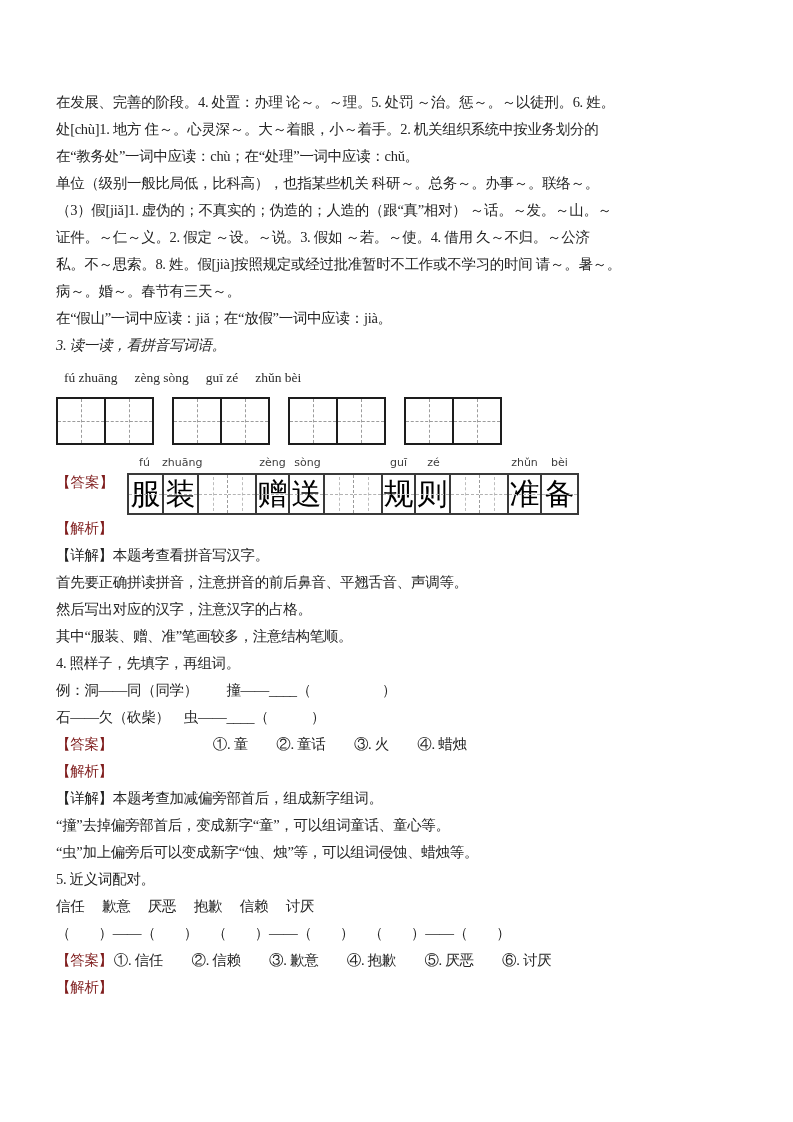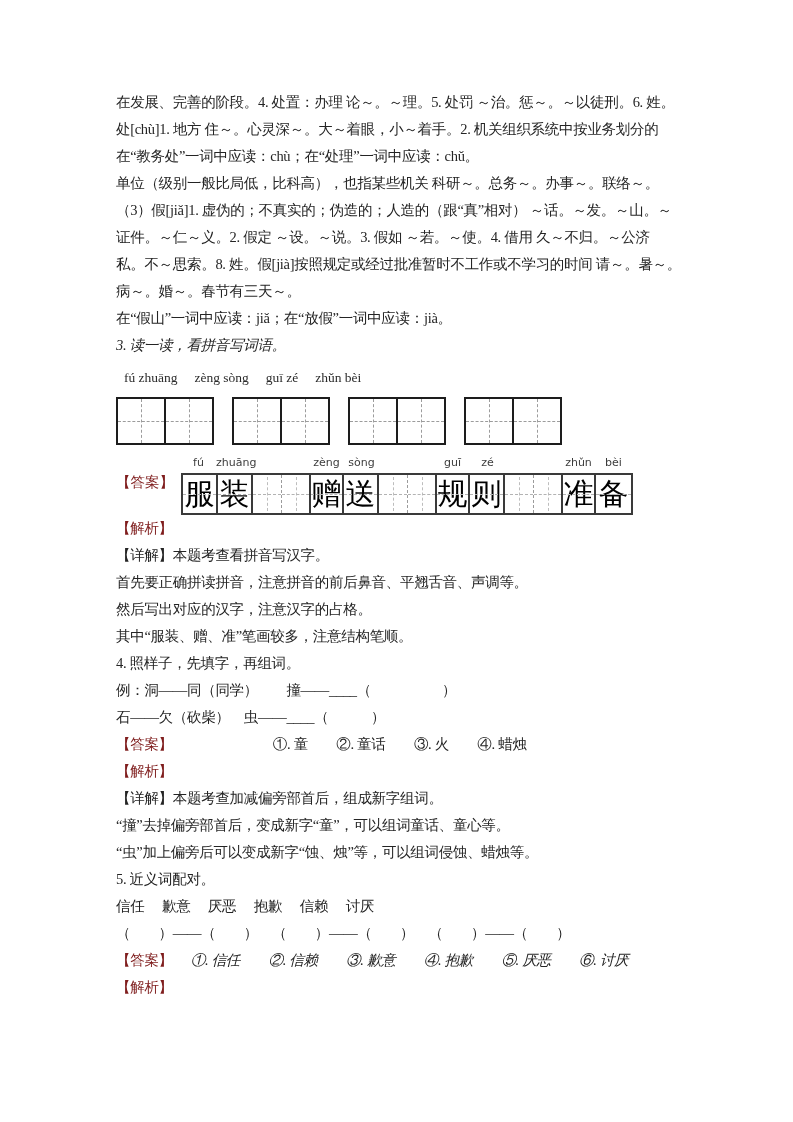--- a/index.html
+++ b/index.html
@@ -1,21 +1,21 @@
 <!DOCTYPE html>
 <html><head>
 <meta charset="utf-8">
 <style>
   html,body{margin:0;padding:0;background:#ffffff;}
   .page{
     position:relative;
     width:793px;height:1122px;
     background:#ffffff;
     box-sizing:border-box;
-    padding:89px 118px 0 116px;
+    padding:89px 118px 0 56px;
     font-family:"Liberation Serif","DejaVu Serif",serif;
     color:#242424;
     overflow:hidden;
   }
   p.tline{
     margin:0;
     font-size:14.5px;
     line-height:27px;
     letter-spacing:-0.3px;
     white-space:pre;
@@ -32,39 +32,39 @@
   
   .grid-row{display:flex;gap:18px;margin-top:5px;height:48px;}
   .tzg{display:flex;border:2px solid #1d1d1d;box-sizing:border-box;height:48px;}
   .tzg-cell{width:46px;height:44px;position:relative;}
   .tzg-cell + .tzg-cell{border-left:2px solid #1d1d1d;}
   .tzg-cell::before{content:"";position:absolute;left:50%;top:0;bottom:0;border-left:1px dashed #9c9c9c;}
   .tzg-cell::after{content:"";position:absolute;top:50%;left:0;right:0;border-top:1px dashed #9c9c9c;}
   
   .answer-row{display:flex;margin-top:11px;align-items:flex-start;}
   .ans-label{font-size:14.5px;line-height:20px;margin-top:16px;white-space:pre;flex:none;}
-  .strip{display:flex;margin-left:7px;}
+  .strip{display:flex;margin-left:13px;}
   .unit{display:flex;flex-direction:column;}
   .u-pys{height:17px;display:flex;font-family:"DejaVu Sans","Liberation Sans",sans-serif;font-size:11px;color:#3c3c3c;}
   .u-pys span{width:35px;text-align:center;white-space:nowrap;}
   .u-cells{display:flex;border-top:2px solid #3a3a3a;border-bottom:2px solid #3a3a3a;height:38px;}
   .unit.first .u-cells{border-left:2px solid #3a3a3a;}
   .unit.last .u-cells{border-right:2px solid #3a3a3a;}
   .sc{position:relative;height:38px;display:flex;align-items:center;justify-content:center;box-sizing:border-box;}
   .sc::after{content:"";position:absolute;top:50%;left:0;right:0;border-top:1px dashed #b3b3b3;}
   .sc.filled{width:35px;font-size:30px;line-height:36px;color:#000;border-left:2px solid #3a3a3a;border-right:2px solid #3a3a3a;}
   .sc.filled + .sc.filled{border-left:0;}
   .unit.first .sc.filled:first-child{border-left:0;}
   .unit.last .sc.filled:last-child{border-right:0;}
   .sc.empty{width:28px;}
   .sc.empty + .sc.empty{border-left:1px dashed #9b9b9b;}
   .sc.empty::before{content:"";position:absolute;left:50%;top:2px;bottom:2px;border-left:1px dashed #bdbdbd;}
   .mt10{margin-top:10px;}
   .gap-lg{margin-left:100px;}
-  .gap-sm{margin-left:18px;font-style:italic;}
+  .gap-sm{margin-left:1px;}
 </style>
 </head>
 <body>
 
 <div class="page">
 
   <p class="tline">在发展、完善的阶段。4. 处置：办理 论～。～理。5. 处罚 ～治。惩～。～以徒刑。6. 姓。</p>
   <p class="tline">处[chù]1. 地方 住～。心灵深～。大～着眼，小～着手。2. 机关组织系统中按业务划分的</p>
   <p class="tline">在“教务处”一词中应读：chù；在“处理”一词中应读：chǔ。</p>
   <p class="tline">单位（级别一般比局低，比科高），也指某些机关 科研～。总务～。办事～。联络～。</p>

